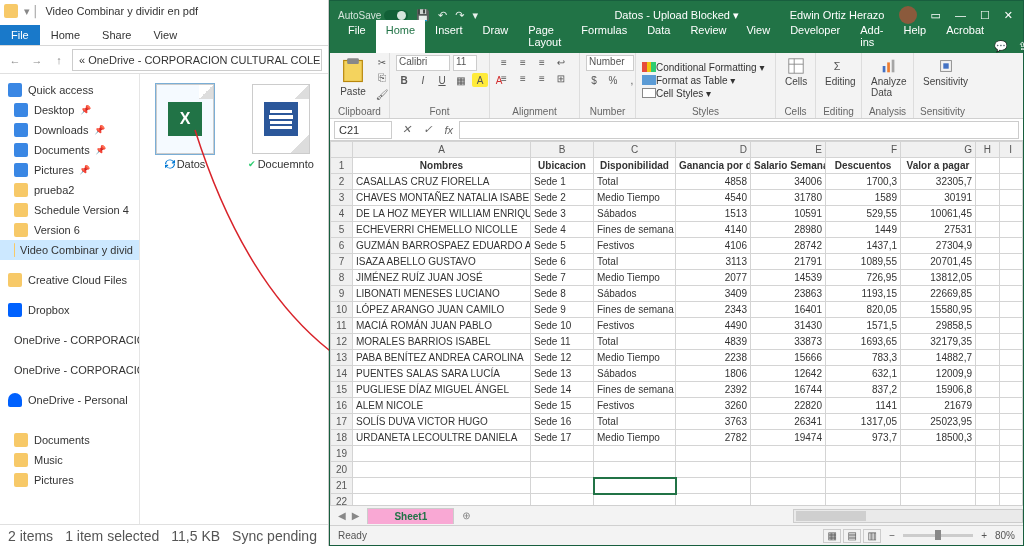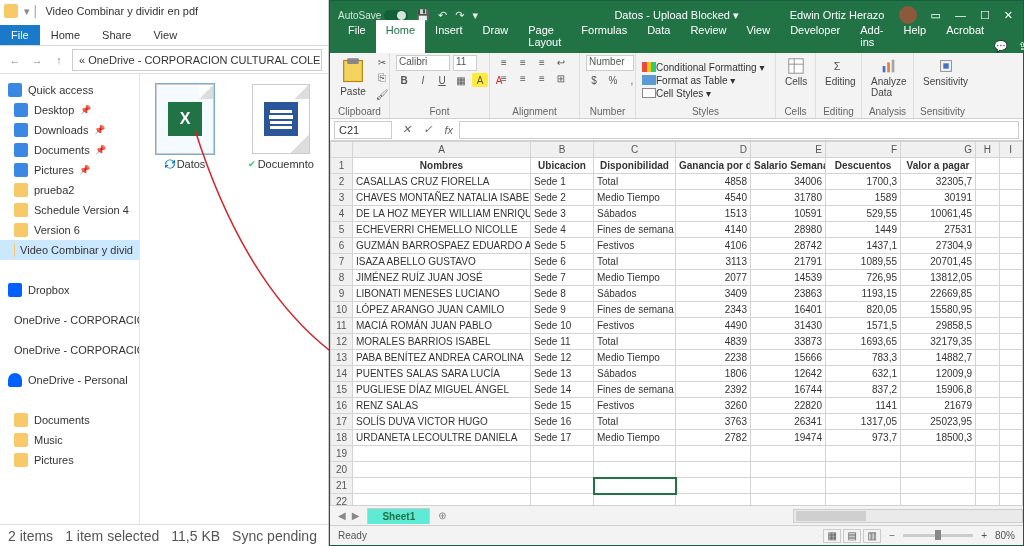--- a/index.html
+++ b/index.html
@@ -85,21 +85,21 @@
 table.sheet .colB { width:63px; }
 table.sheet .colC { width:82px; }
 table.sheet .colN { width:75px; text-align:right; }
 table.sheet tr.header td { font-weight:bold; text-align:center; }
 table.sheet td.num { text-align:right; }
 .cell-sel { outline:2px solid #217346; outline-offset:-1px; }
 .arrow-annot { position:absolute; left:0; top:0; pointer-events:none; }
 
 .xl-tabs { height:20px; border-top:1px solid #d0d0d0; display:flex; align-items:center; font-size:10px; background:#f3f3f3; }
 .xl-tabs .nav { display:flex; gap:6px; padding:0 8px; color:#888; }
-.xl-tabs .stab { padding:2px 14px; background:#5eead4; border:1px solid #ccc; border-bottom:none; color:#217346; font-weight:bold; }
+.xl-tabs .stab { padding:2px 26px; background:#f9a8d4; border:1px solid #ccc; border-bottom:none; color:#217346; font-weight:bold; }
 .xl-tabs .add { padding:0 8px; color:#888; }
 .xl-tabs .hscroll { margin-left:auto; width:230px; height:14px; background:#eaeaea; position:relative; border:1px solid #ccc; }
 .xl-tabs .hscroll .thumb { position:absolute; left:2px; top:1px; width:70px; height:10px; background:#cfcfcf; }
 
 .xl-status { height:20px; background:#f3f3f3; border-top:1px solid #d0d0d0; display:flex; align-items:center; font-size:10px; padding:0 8px; color:#555; }
 .xl-status .right { margin-left:auto; display:flex; align-items:center; gap:8px; }
 .viewbtns { display:flex; gap:2px; }
 .viewbtns span { width:18px; height:14px; border:1px solid #ccc; display:flex; align-items:center; justify-content:center; }
 .zoom-slider { width:70px; height:3px; background:#ccc; position:relative; }
 .zoom-slider::after { content:""; width:6px; height:10px; background:#888; position:absolute; left:32px; top:-4px; }
@@ -165,20 +165,24 @@
             <div class="side-item ">
               <span class="sico folder"></span>
               <span>Version 6</span>
             </div>
             <div class="side-item hl">
               <span class="sico folder"></span>
               <span>Video Combinar y divid</span>
             </div>
           </div>
       <div class="side-gap"></div>
+      <div class="side-item bold">
+            <span class="sico folder"></span>
+            <span>Creative Cloud Files</span>
+          </div>
       <div class="side-gap"></div>
       <div class="side-item bold">
             <span class="sico drop"></span>
             <span>Dropbox</span>
           </div>
       <div class="side-gap"></div>
       <div class="side-item bold">
             <span class="sico cloud"></span>
             <span>OneDrive - CORPORACIO</span>
           </div>
@@ -667,21 +671,21 @@
               <td class="num">16744</td>
               <td class="num">837,2</td>
               <td class="num">15906,8</td>
               <td></td>
               <td></td>
             </tr>
           </tbody>
           <tbody>
             <tr>
               <th class="rh">16</th>
-              <td class="">RENZ SALAS</td>
+              <td class="">ALEM NICOLE</td>
               <td class="">Sede 15</td>
               <td class="">Festivos</td>
               <td class="num">3260</td>
               <td class="num">22820</td>
               <td class="num">1141</td>
               <td class="num">21679</td>
               <td></td>
               <td></td>
             </tr>
           </tbody>

